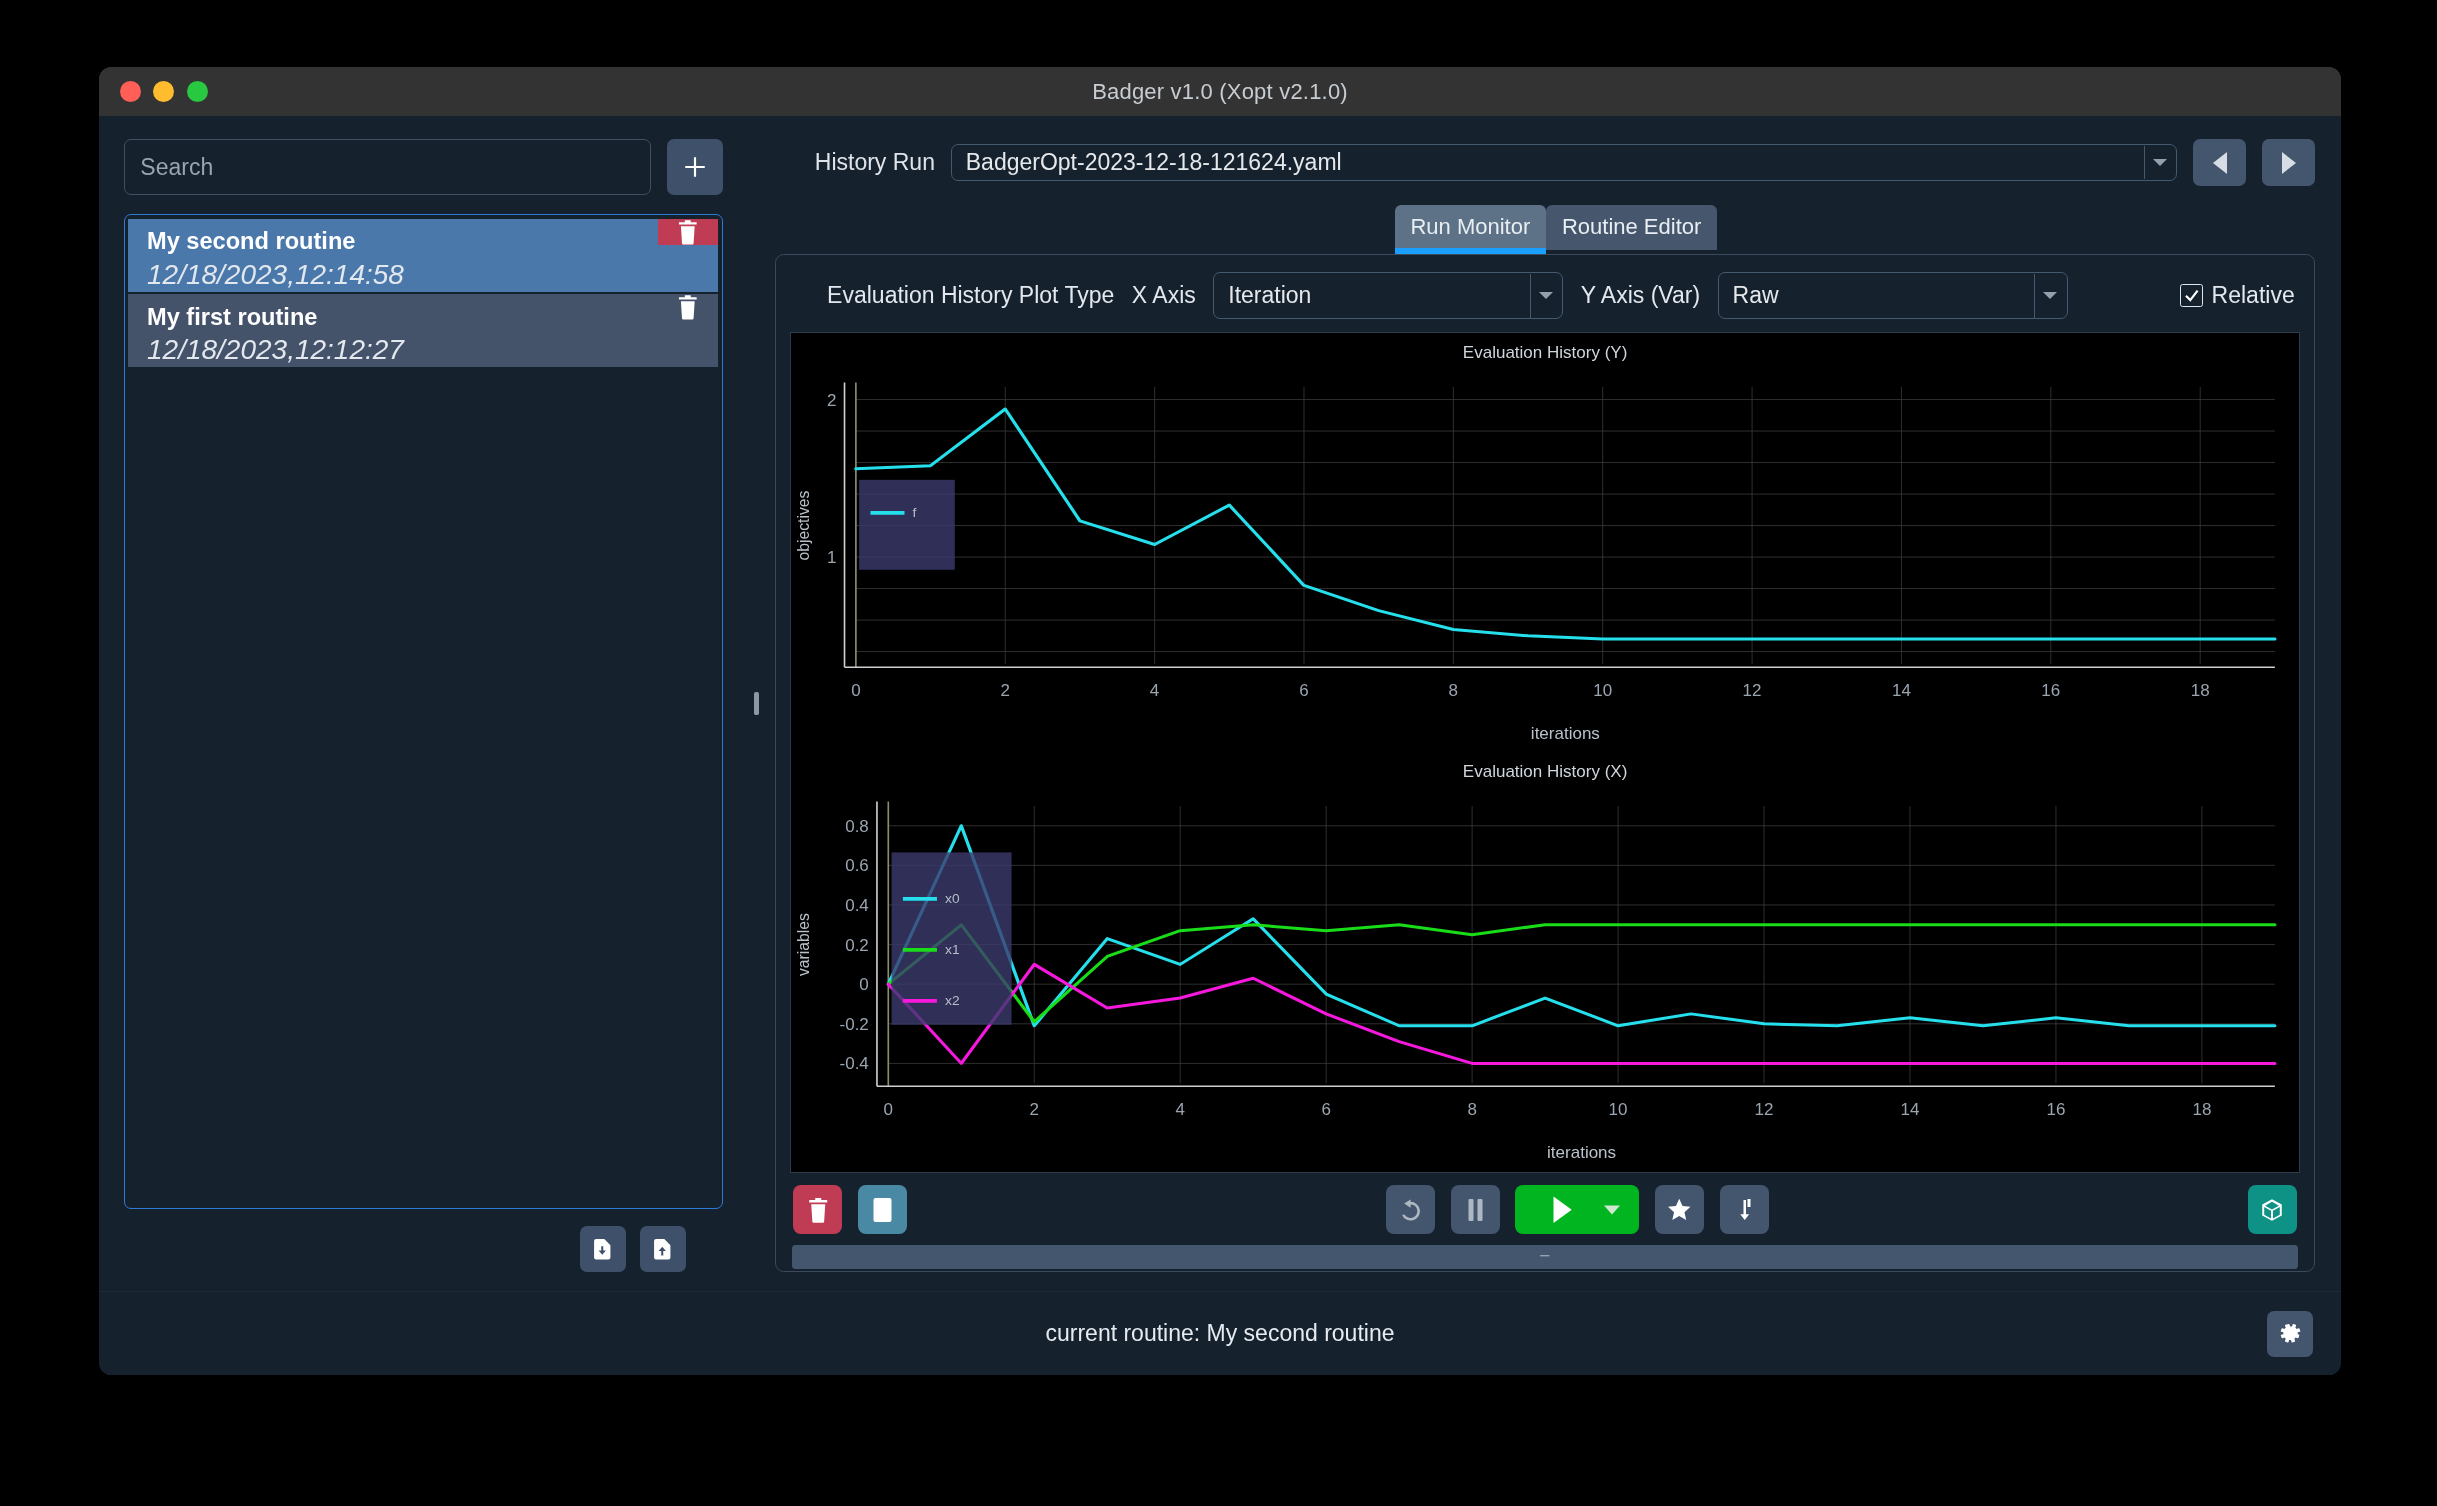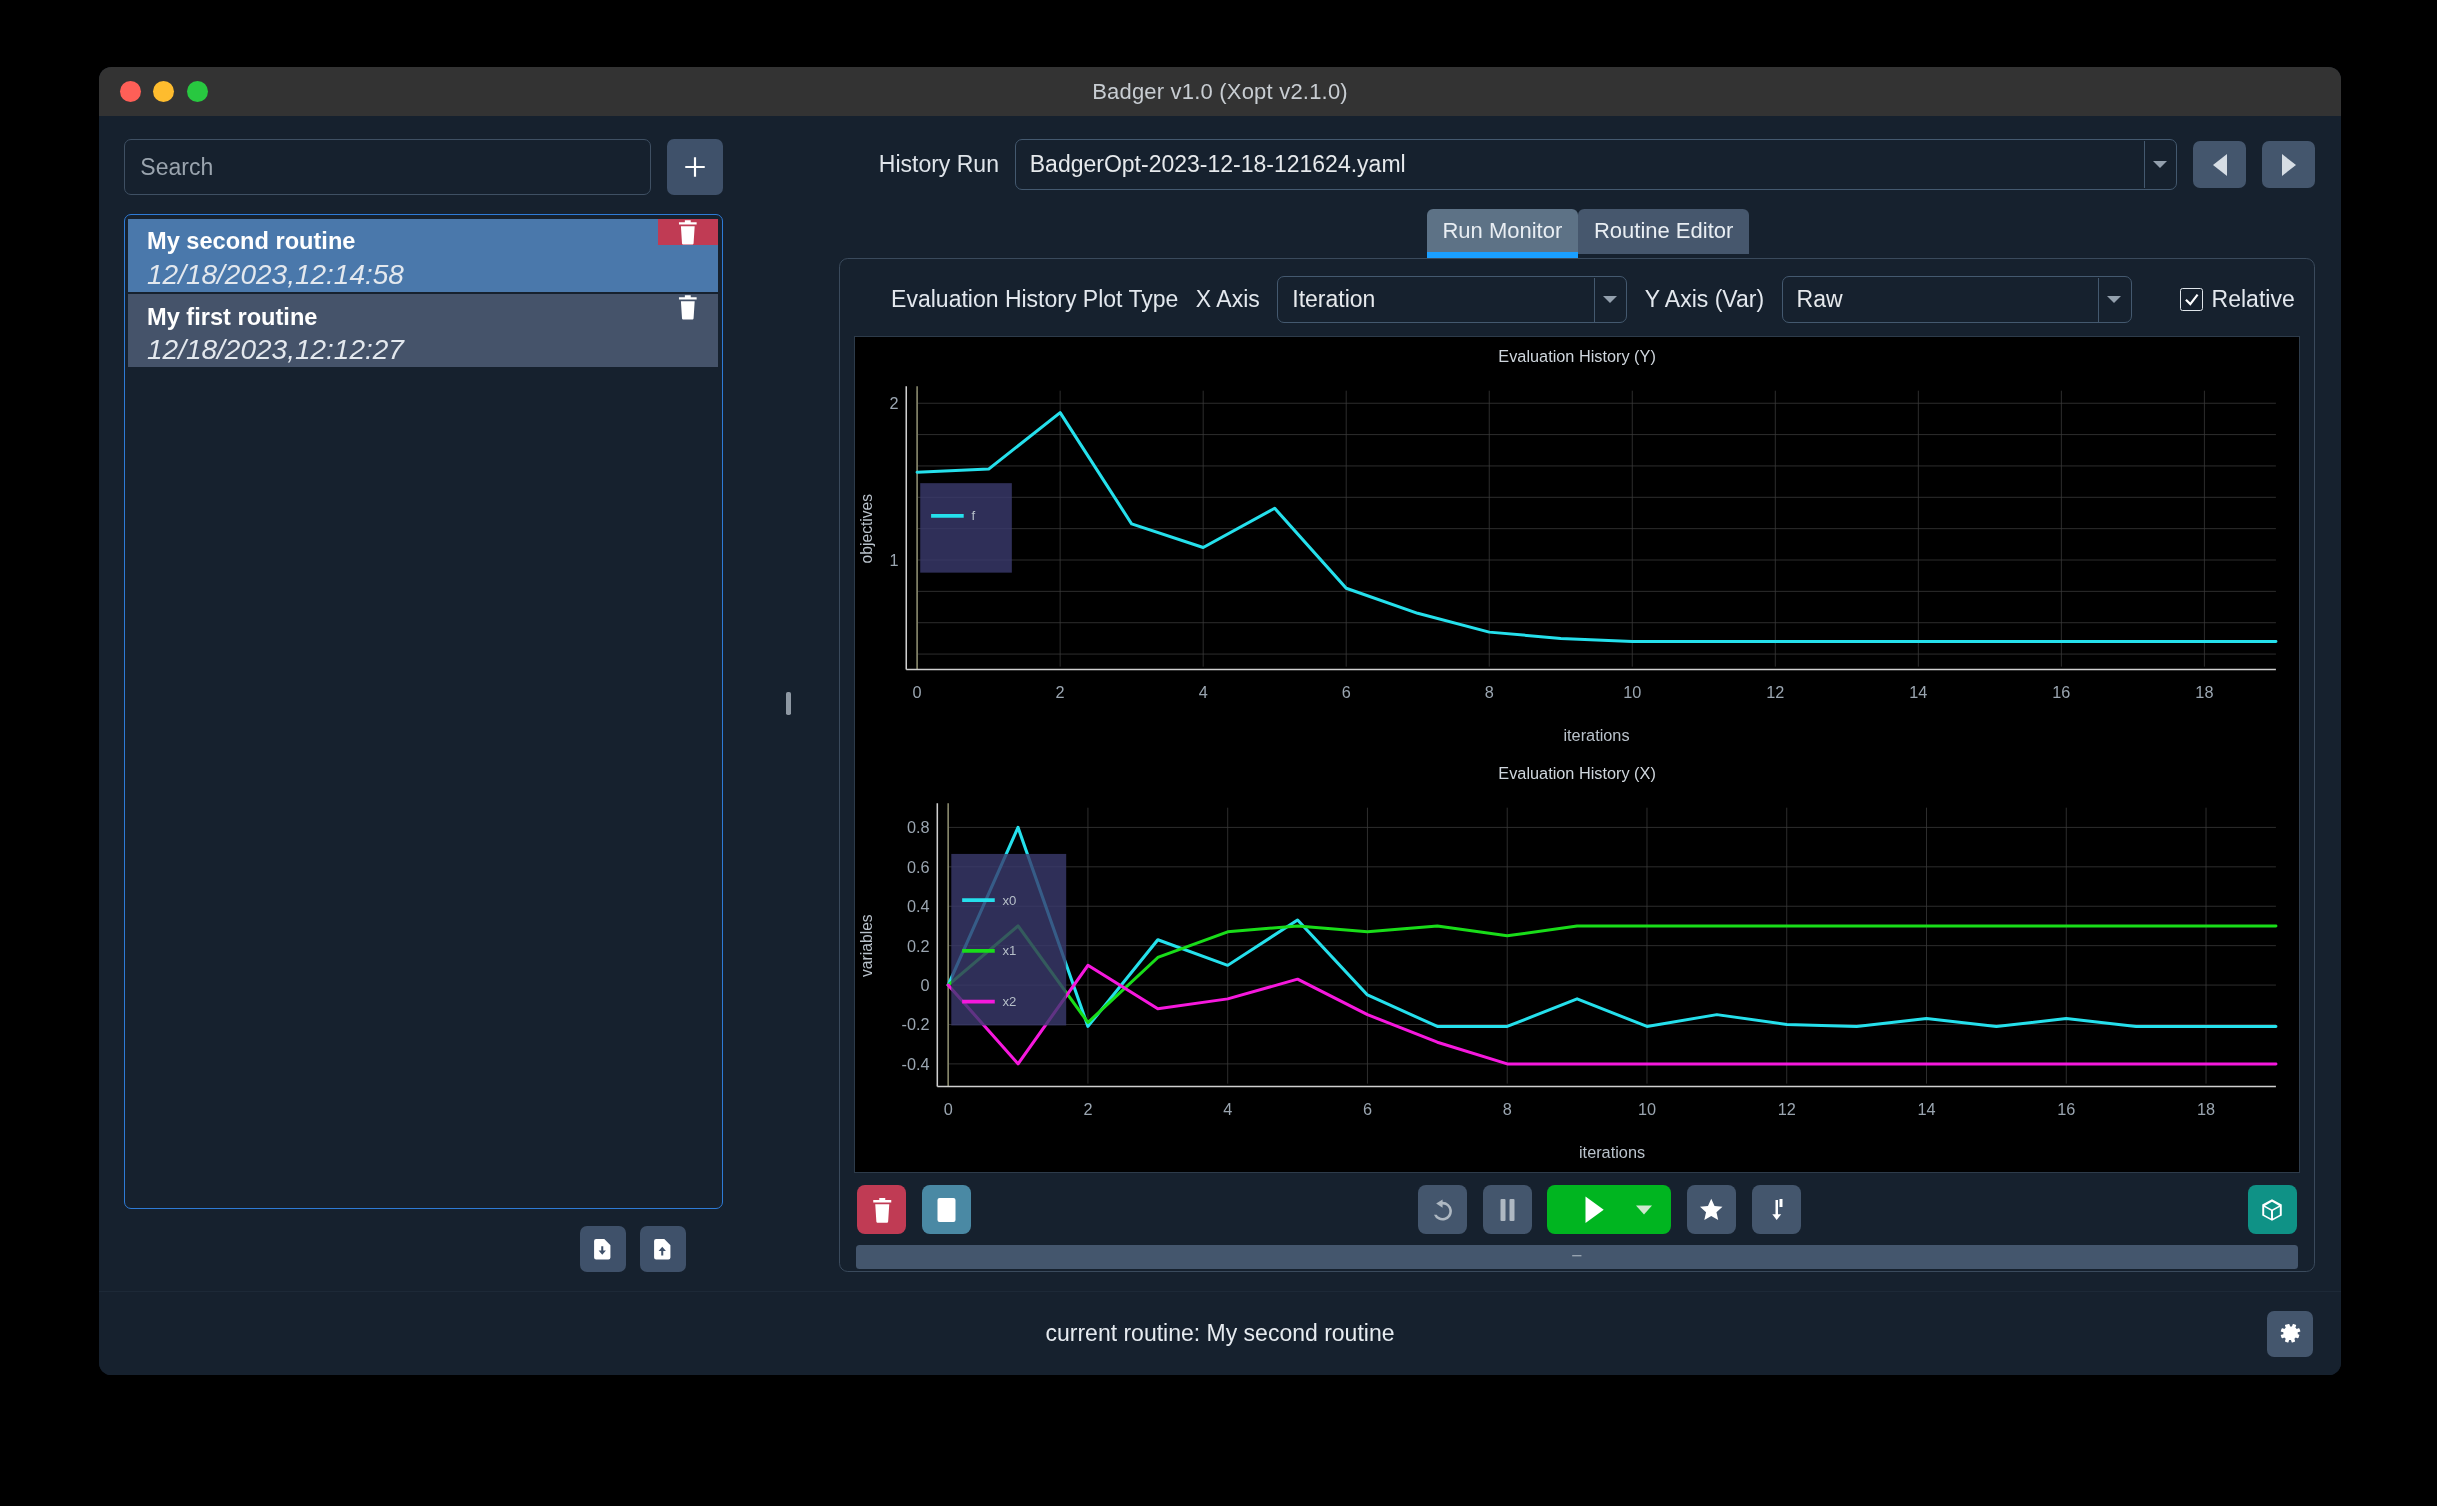--- a/index.html
+++ b/index.html
@@ -34,21 +34,21 @@
   .light { width: 21px; height: 21px; border-radius: 50%; }
   .light.red { background: #ff5f57; }
   .light.yellow { background: #febc2e; }
   .light.green { background: #28c840; }
   .window-title {
     position: absolute; left: 0; right: 0; text-align: center;
     color: #c8cdd2; font-size: 22px; letter-spacing: 0.2px;
   }
 
   
-  .body { flex: 1; display: flex; background: #16212e; min-height: 0; gap: 32px; }
+  .body { flex: 1; display: flex; background: #16212e; min-height: 0; }
 
   
   .left-panel {
     width: 648px; flex: none;
     padding: 23px 24.5px 19px 24.5px;
     display: flex; flex-direction: column;
     background: #16212e;
   }
   .search-row { display: flex; gap: 15.8px; align-items: stretch; }
   .search-input {
@@ -120,21 +120,21 @@
   
   .right-panel {
     flex: 1; min-width: 0;
     display: flex; flex-direction: column;
     padding: 23px 26px 19px 8.8px;
   }
 
   .history-row { display: flex; align-items: center; gap: 15.8px; }
   .history-label { color: #dfe4ea; font-size: 23px; white-space: nowrap; margin-left: 40px; }
   .combo {
-    flex: 1; height: 51px;
+    flex: 1; height: 37px;
     background: #16212e; border: 0.9px solid #44596f; border-radius: 7px;
     display: flex; align-items: center; position: relative;
     color: #e6e9ec; font-size: 23px; padding: 0 14px;
     cursor: pointer;
   }
   .combo .arrow-box {
     position: absolute; right: 0.9px; top: 0.9px; bottom: 0.9px; width: 31.5px;
     border-left: 0.9px solid #44596f;
     display: flex; align-items: center; justify-content: center;
   }

